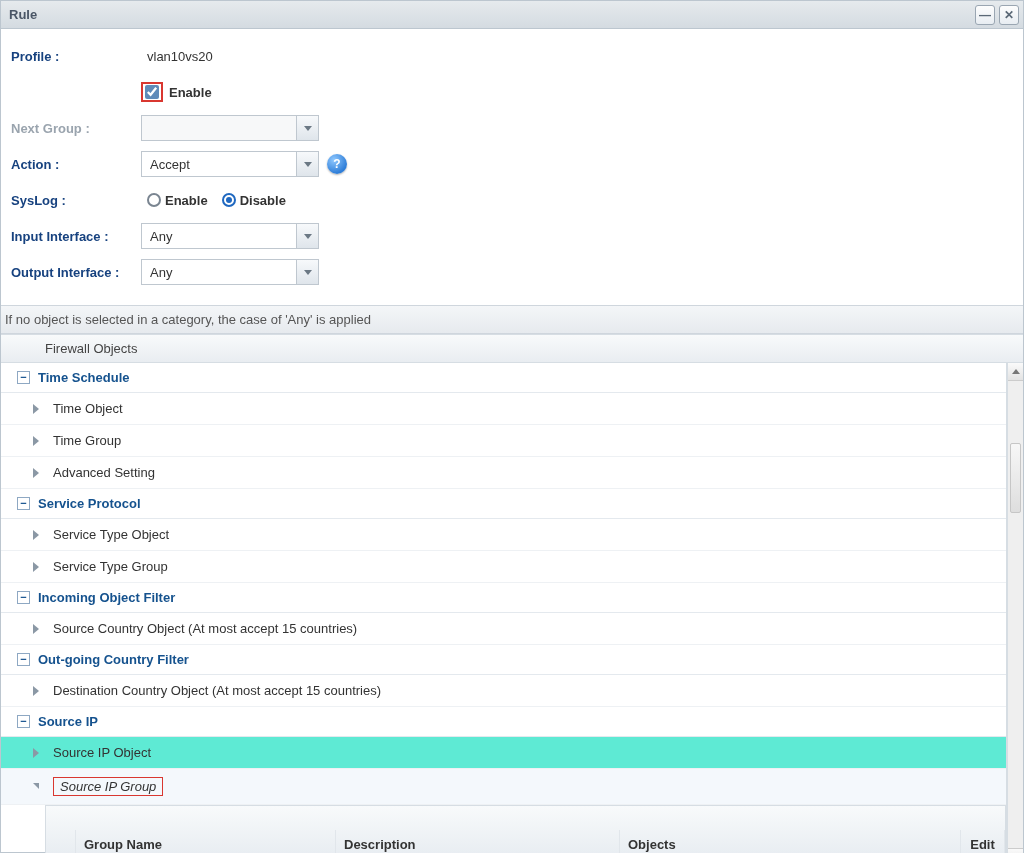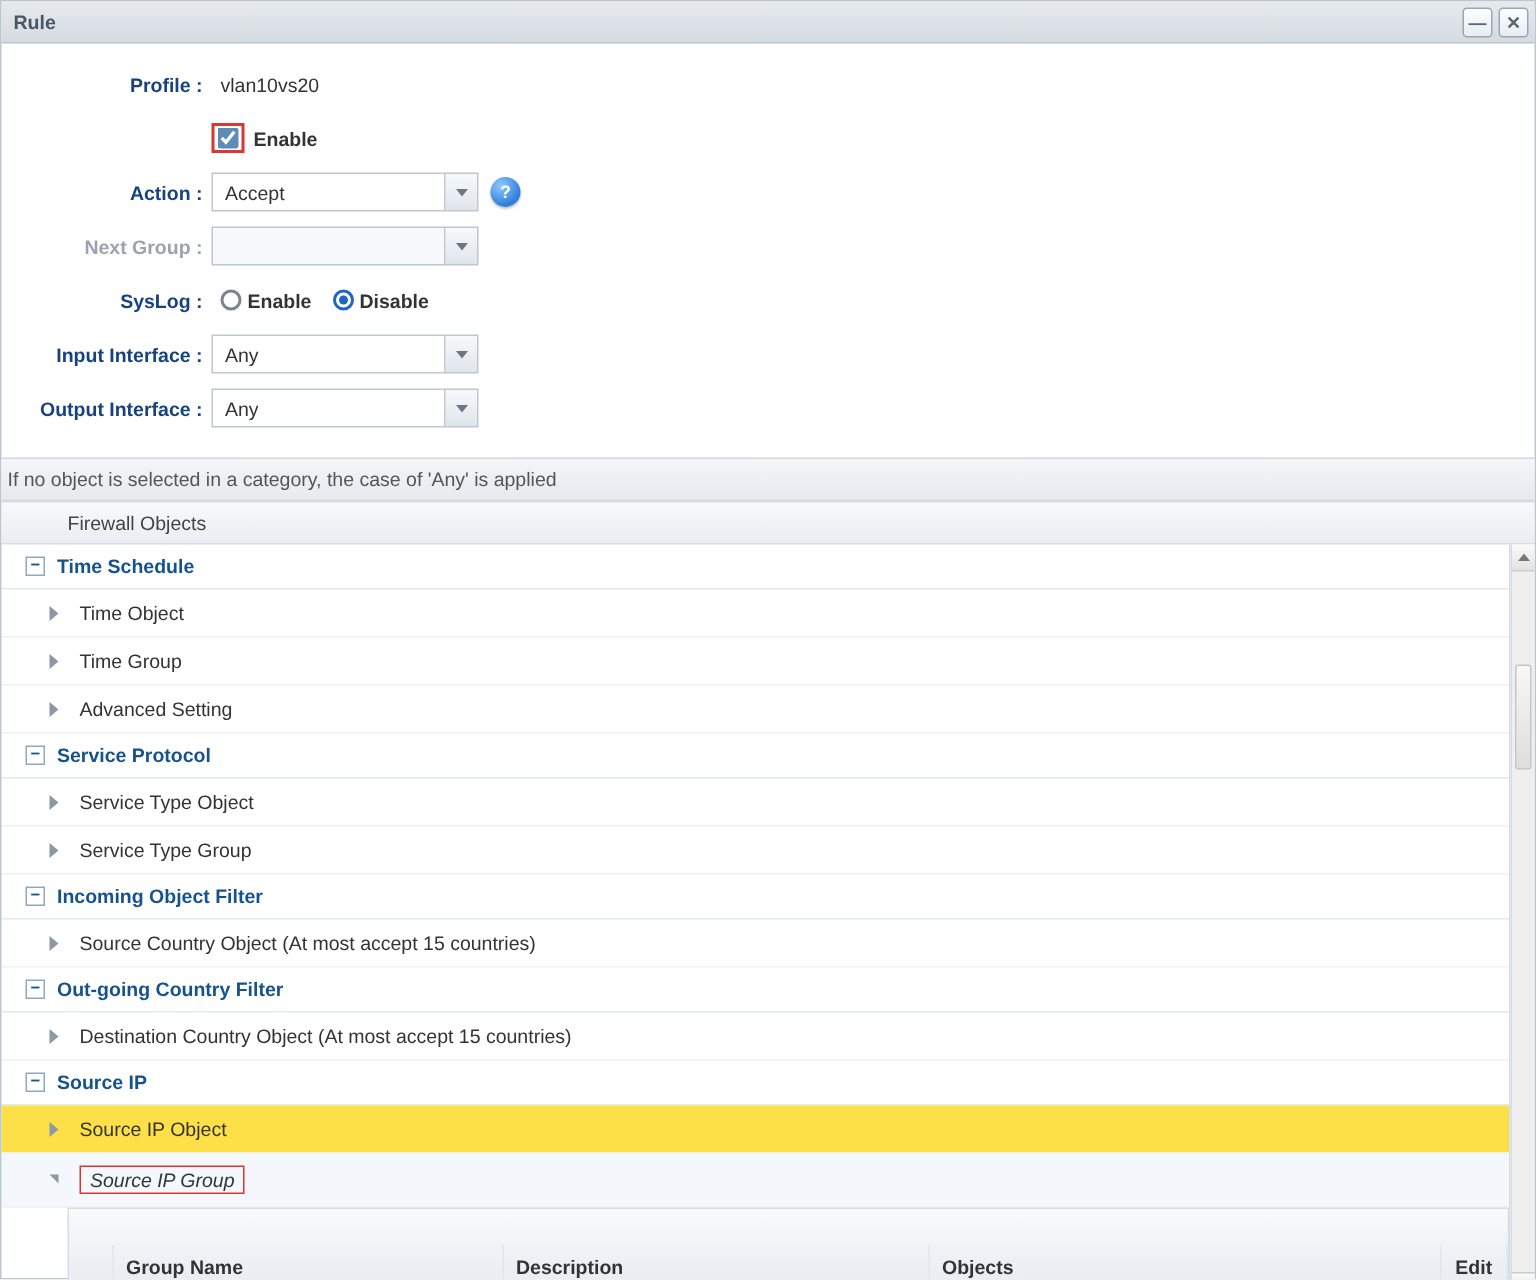--- a/index.html
+++ b/index.html
@@ -41,21 +41,21 @@
   padding: 14px 10px 10px 10px;
 }
 .form-row {
   display: flex;
   align-items: center;
   margin-bottom: 10px;
   min-height: 26px;
 }
 .form-label {
   width: 130px;
-  text-align: right;
+  text-align: left;
   color: #17427f;
   font-weight: bold;
   padding-right: 6px;
   font-size: 13px;
 }
 .form-label.disabled { color: #9aa4ae; }
 .form-value { display: flex; align-items: center; }
 .text-value { color: #333; padding-left: 6px; }
 .red-hl {
   border: 2px solid #d93730;
@@ -155,21 +155,21 @@
   padding: 7px 8px 7px 16px;
   border-bottom: 1px solid #e4e9ee;
   color: #15528e; font-weight: bold;
 }
 .item-row {
   display:flex; align-items:center;
   padding: 8px 8px 8px 32px;
   border-bottom: 1px solid #eef1f4;
   color: #333;
 }
-.item-row.selected { background: #fde047; }
+.item-row.selected { background: #5eead4; }
 .item-row.subsel { background: #f4f8fc; }
 .toggle-box {
   width: 13px; height: 13px; border: 1px solid #8ea8c3;
   background: #fff; display:flex;align-items:center;justify-content:center;
   margin-right: 8px; font-size: 11px; line-height: 1; color: #15528e; font-weight: bold;
   cursor:pointer;
 }
 .tri-right {
   width:0;height:0;border-top:5px solid transparent;border-bottom:5px solid transparent;
   border-left:6px solid #8b98a5; margin-right: 14px;
@@ -238,40 +238,40 @@
     <div class="form-row">
       <div class="form-label"></div>
       <div class="form-value">
         <span class="red-hl">
           <input type="checkbox" class="styled" checked="" style="">
         </span>
         <span class="checkbox-label">Enable</span>
       </div>
     </div>
     <div class="form-row">
+      <div class="form-label disabled">Next Group :</div>
+      <div class="form-value">
+        <div class="select disabled">
+          <span class="sel-text"></span>
+          <span class="sel-btn">
+              <span class="tri-down"></span>
+            </span>
+        </div>
+      </div>
+    </div>
+    <div class="form-row">
       <div class="form-label">Action :</div>
       <div class="form-value">
         <div class="select">
           <span class="sel-text">Accept</span>
           <span class="sel-btn">
               <span class="tri-down"></span>
             </span>
         </div>
         <span class="help-icon">?</span>
-      </div>
-    </div>
-    <div class="form-row">
-      <div class="form-label disabled">Next Group :</div>
-      <div class="form-value">
-        <div class="select disabled">
-          <span class="sel-text"></span>
-          <span class="sel-btn">
-              <span class="tri-down"></span>
-            </span>
-        </div>
       </div>
     </div>
     <div class="form-row">
       <div class="form-label">SysLog :</div>
       <div class="form-value radio-group">
         <span class="radio-item">
           <span class="radio"></span>
           <span>Enable</span>
         </span>
         <span class="radio-item">

